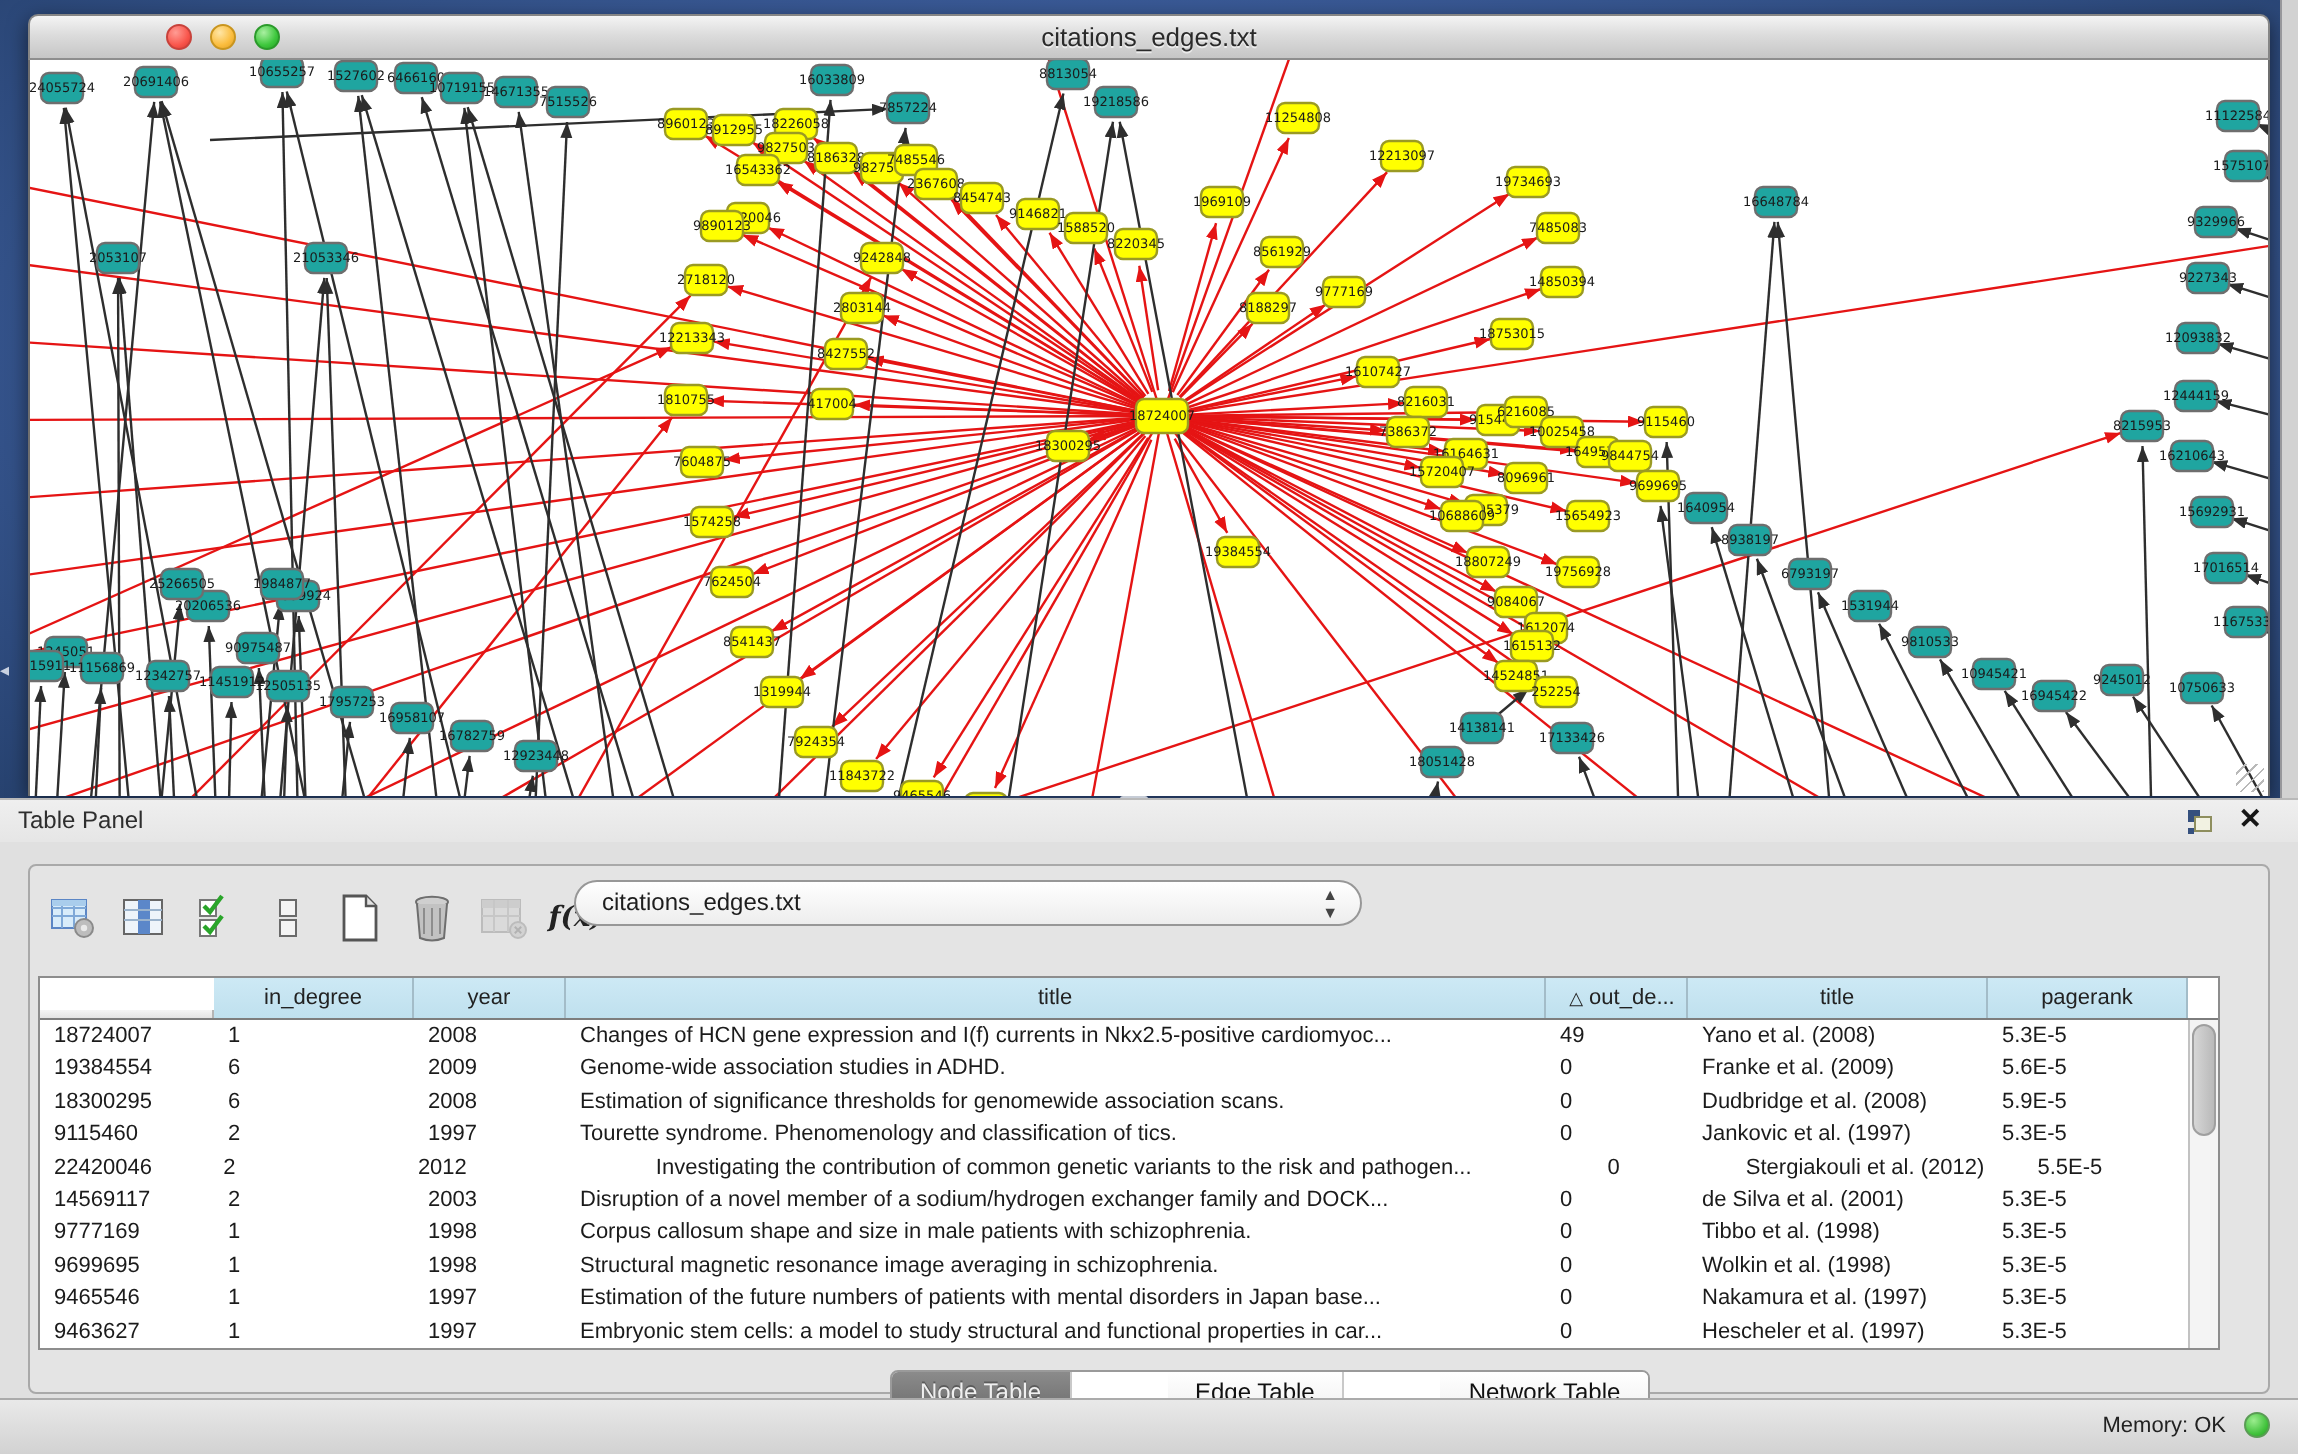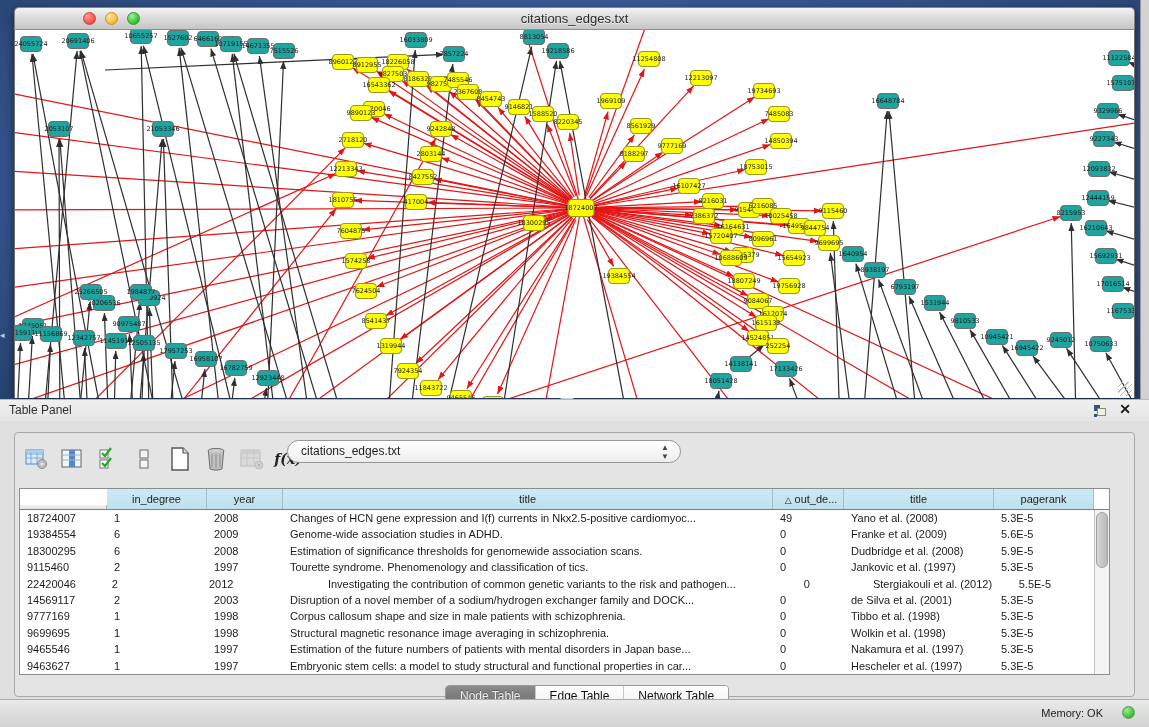--- a/index.html
+++ b/index.html
@@ -111,37 +111,38 @@
   .vthumb{
     position:absolute;left:1px;top:2px;width:12px;height:56px;border-radius:6px;
     background:linear-gradient(90deg,#d6d6d6,#b9b9b9);border:1px solid #9f9f9f;box-sizing:border-box;
   }
 
   
   .tabs{
     position:absolute;left:430px;top:252px;height:21px;display:flex;
     border:1px solid #9a9a9a;border-radius:4px;overflow:hidden;background:#fff;
     box-shadow:0 1px 0 rgba(255,255,255,.7);
+    gap:48px;
   }
   .tab{
     font-size:12px;color:#111;line-height:21px;padding:0 14px;
     background:linear-gradient(#ffffff,#f1f1f1);border-right:1px solid #c9c9c9;
   }
   .tab:last-child{border-right:none;}
   .tab.active{
     background:linear-gradient(#8b8b8b,#6d6d6d);color:#efefef;
     text-shadow:0 -1px 0 rgba(0,0,0,.3);
   }
 
   
   .statusbar{
     position:absolute;left:0;top:699px;width:1149px;height:28px;
     background:linear-gradient(#e9e9e9,#d2d2d2);border-top:1px solid #ababab;box-sizing:border-box;
   }
-  .mem{position:absolute;right:46px;top:7px;font-size:11px;color:#222;}
+  .mem{position:absolute;right:36px;top:7px;font-size:11px;color:#222;}
   .mem-dot{
     position:absolute;right:14px;top:6px;width:13px;height:13px;border-radius:50%;
     background:radial-gradient(circle at 35% 30%, #9bed8e, #3fc13a 65%, #2a9b27);
     border:1px solid #5a9c55;box-sizing:border-box;
   }
 </style>
 </head>
 <body>
 
 <div class="desktop">

